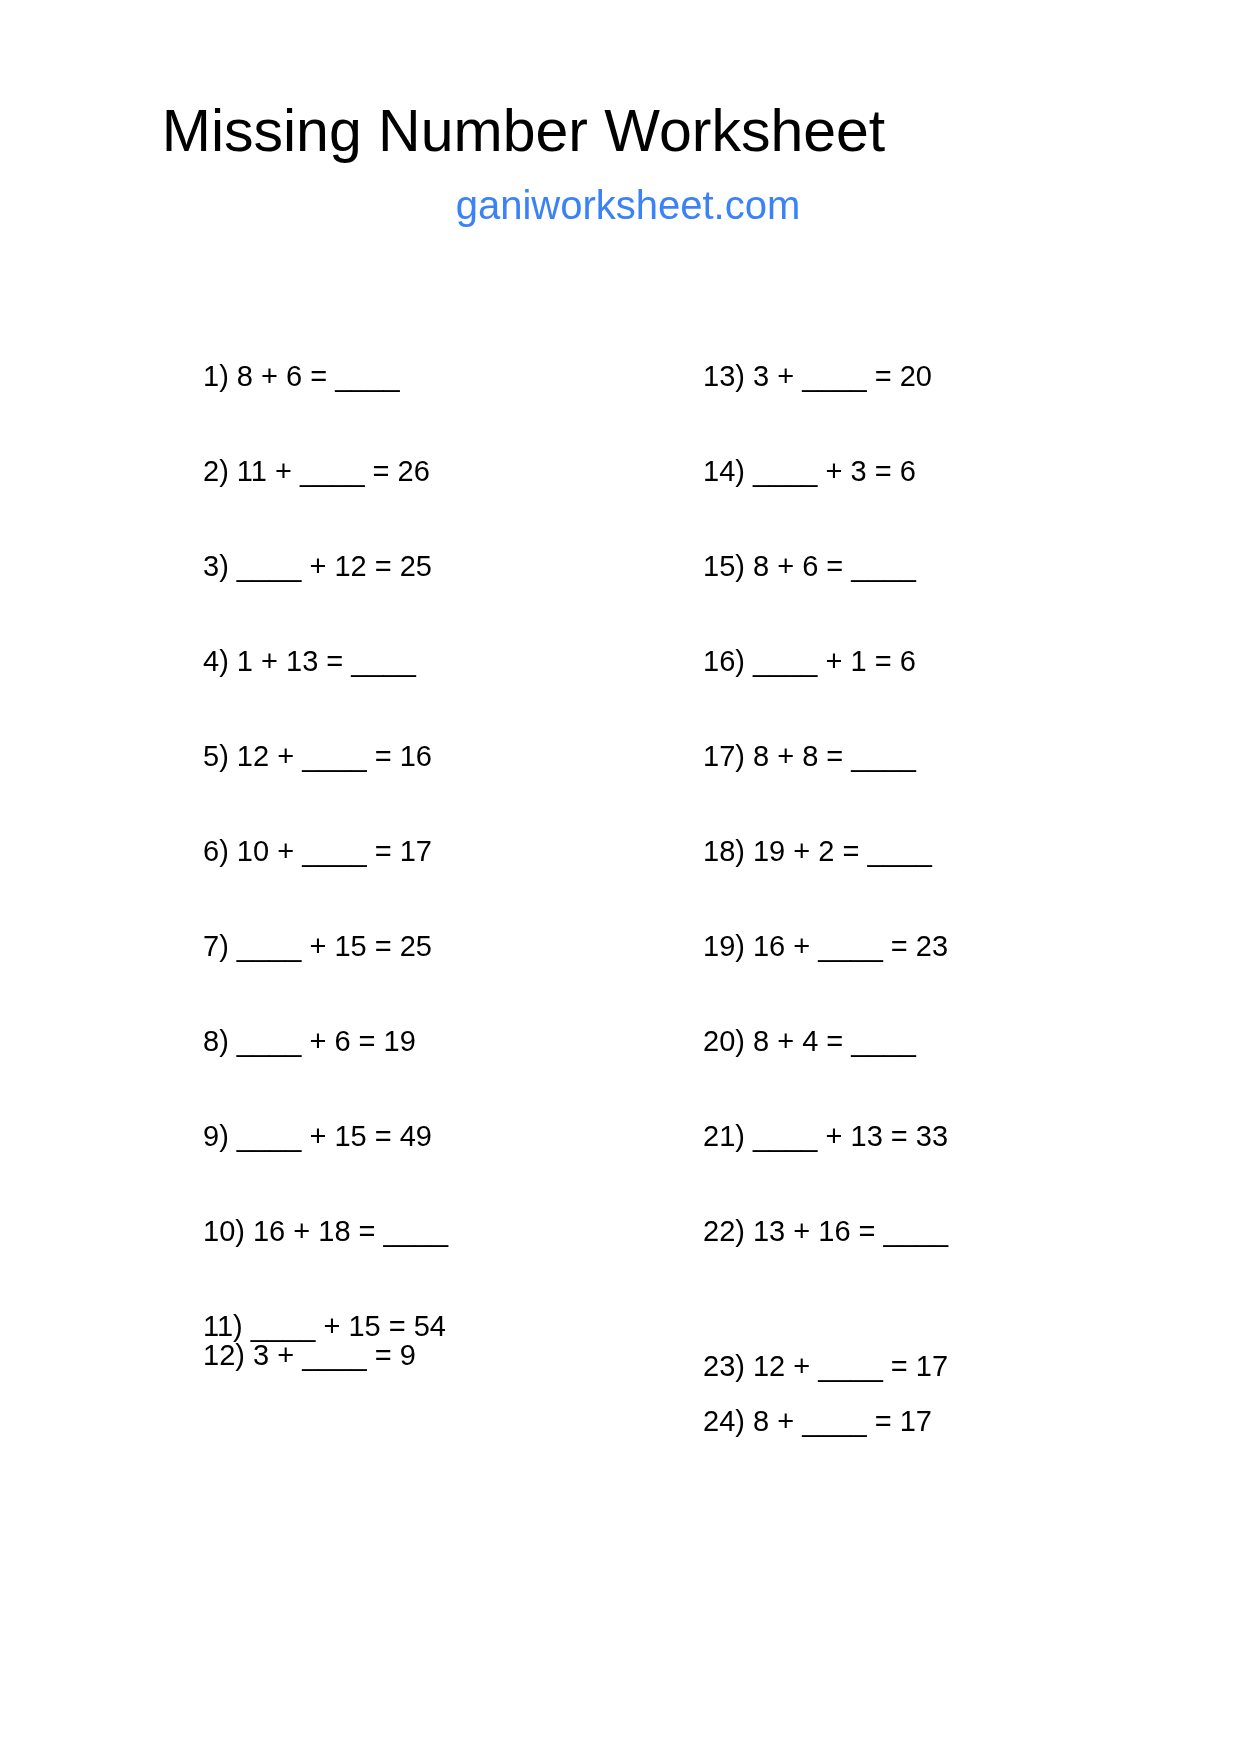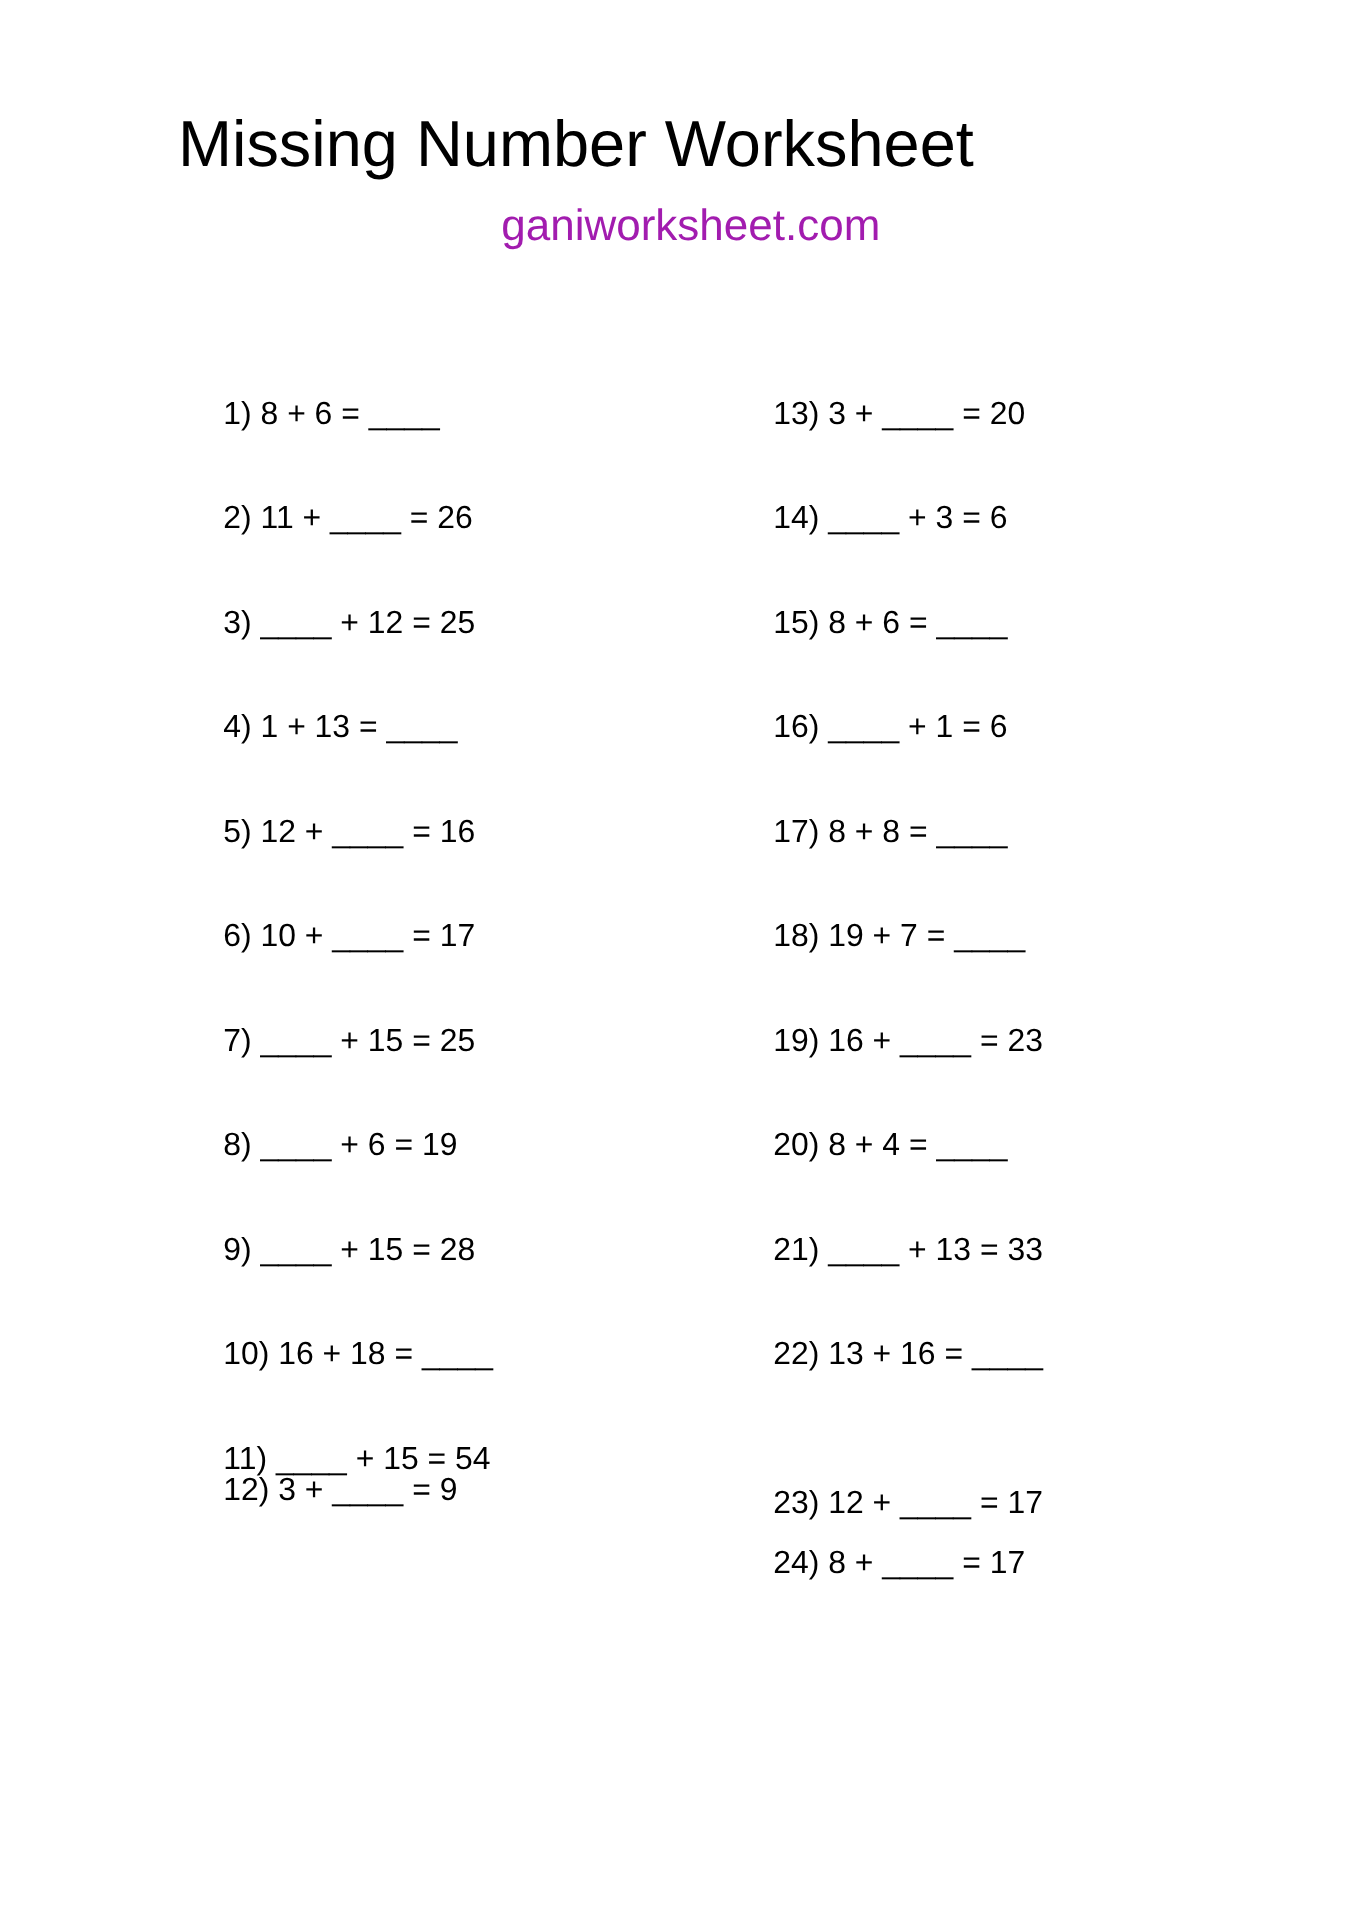--- a/index.html
+++ b/index.html
@@ -32,21 +32,21 @@
       position: absolute;
       left: 0;
       width: 1158px;
       top: 180px;
       padding-left: 98px;
       box-sizing: border-box;
       text-align: center;
       font-size: 40px;
       line-height: 50px;
       white-space: nowrap;
-      color: #a21caf;
+      color: #3b82f6;
     }
     .column {
       position: absolute;
       top: 0;
     }
     .column.left { left: 203px; }
     .column.right { left: 703px; }
     .problem {
       position: absolute;
       left: 0;
@@ -64,32 +64,32 @@
 
 <div class="column left">
   <div class="problem" style="top:350px">1) 8 + 6 = ____</div>
   <div class="problem" style="top:445px">2) 11 + ____ = 26</div>
   <div class="problem" style="top:540px">3) ____ + 12 = 25</div>
   <div class="problem" style="top:635px">4) 1 + 13 = ____</div>
   <div class="problem" style="top:730px">5) 12 + ____ = 16</div>
   <div class="problem" style="top:825px">6) 10 + ____ = 17</div>
   <div class="problem" style="top:920px">7) ____ + 15 = 25</div>
   <div class="problem" style="top:1015px">8) ____ + 6 = 19</div>
-  <div class="problem" style="top:1110px">9) ____ + 15 = 28</div>
+  <div class="problem" style="top:1110px">9) ____ + 15 = 49</div>
   <div class="problem" style="top:1205px">10) 16 + 18 = ____</div>
   <div class="problem" style="top:1300px">11) ____ + 15 = 54</div>
   <div class="problem" style="top:1329px">12) 3 + ____ = 9</div>
 </div>
 
 <div class="column right">
   <div class="problem" style="top:350px">13) 3 + ____ = 20</div>
   <div class="problem" style="top:445px">14) ____ + 3 = 6</div>
   <div class="problem" style="top:540px">15) 8 + 6 = ____</div>
   <div class="problem" style="top:635px">16) ____ + 1 = 6</div>
   <div class="problem" style="top:730px">17) 8 + 8 = ____</div>
-  <div class="problem" style="top:825px">18) 19 + 7 = ____</div>
+  <div class="problem" style="top:825px">18) 19 + 2 = ____</div>
   <div class="problem" style="top:920px">19) 16 + ____ = 23</div>
   <div class="problem" style="top:1015px">20) 8 + 4 = ____</div>
   <div class="problem" style="top:1110px">21) ____ + 13 = 33</div>
   <div class="problem" style="top:1205px">22) 13 + 16 = ____</div>
   <div class="problem" style="top:1340px">23) 12 + ____ = 17</div>
   <div class="problem" style="top:1395px">24) 8 + ____ = 17</div>
 </div>
 
 </body></html>

